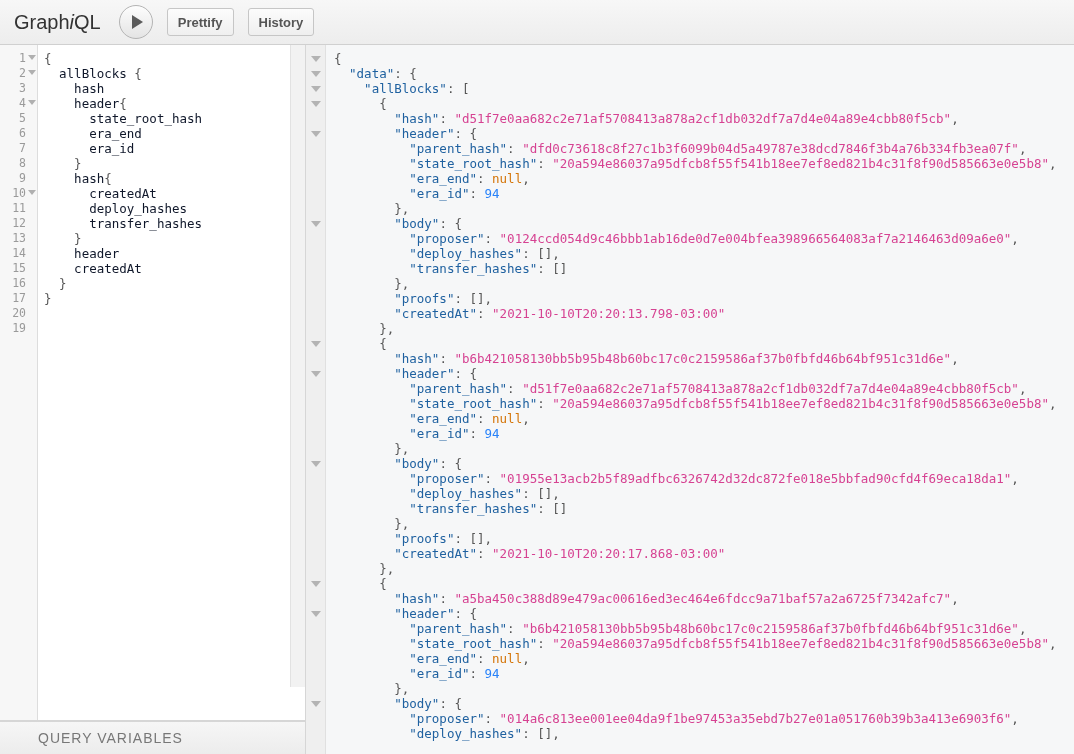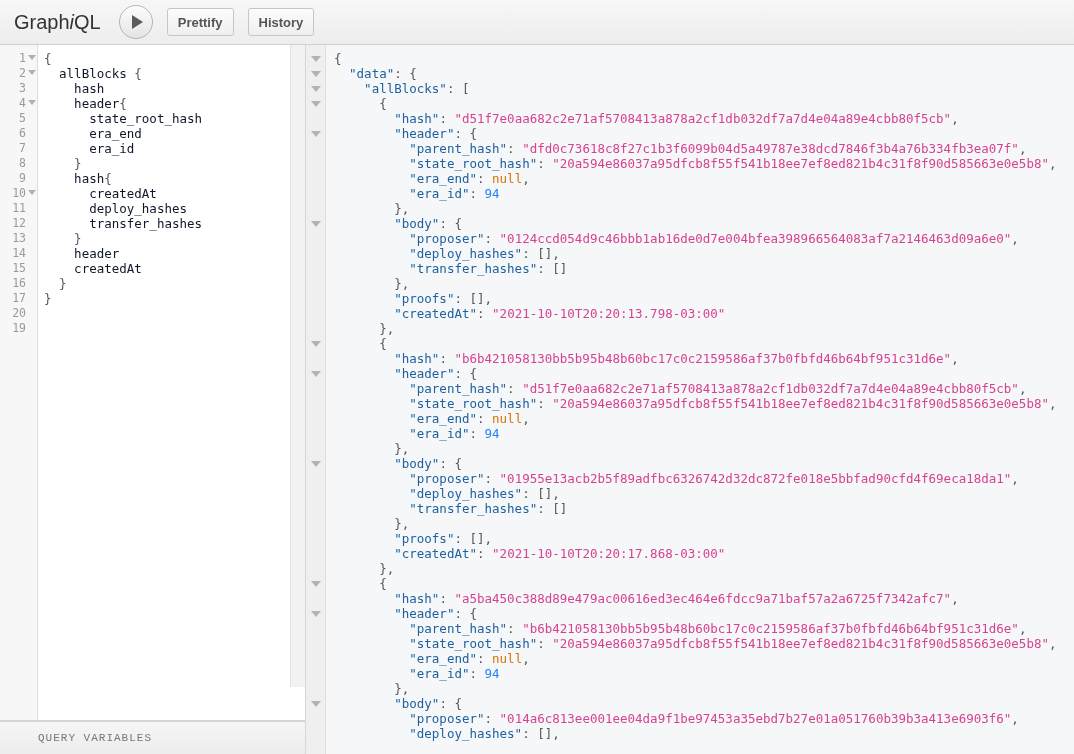--- a/index.html
+++ b/index.html
@@ -151,24 +151,24 @@
     height: 33px;
     flex: 0 0 33px;
     background: linear-gradient(to bottom, #f6f6f6 0%, #ececec 100%);
     border-top: 1px solid #d6d6d6;
     display: flex;
     align-items: center;
     padding-left: 38px;
     box-sizing: border-box;
   }
   .variables-bar .label {
-    font-size: 11px;
+    font-size: 14px;
     letter-spacing: 1px;
     color: #777777;
-    font-family: Liberation Mono, monospace;
+    font-family: Liberation Sans, sans-serif;
     text-align: center;
   }
   .editor-scroll {
     position: absolute;
     right: 0; top: 0;
     width: 15px;
     bottom: 33px;
     background: #f2f2f2;
     border-left: 1px solid #e2e2e2;
     box-sizing: border-box;

